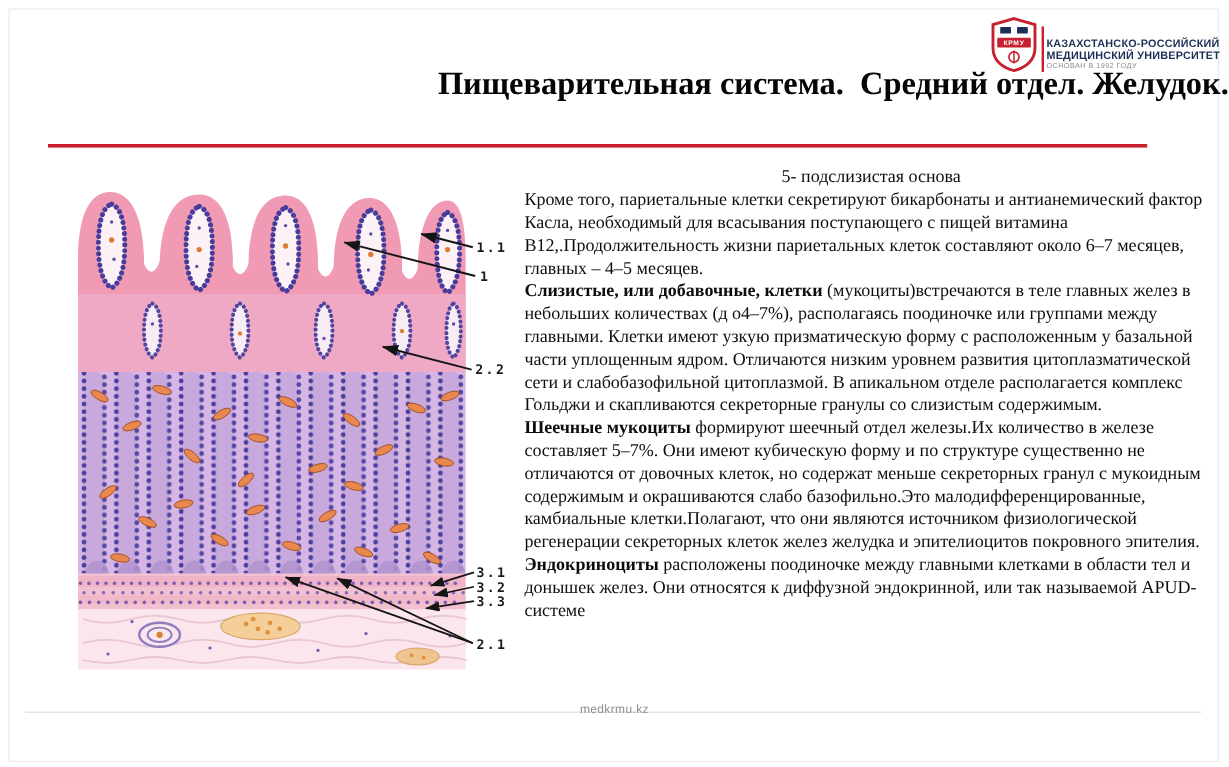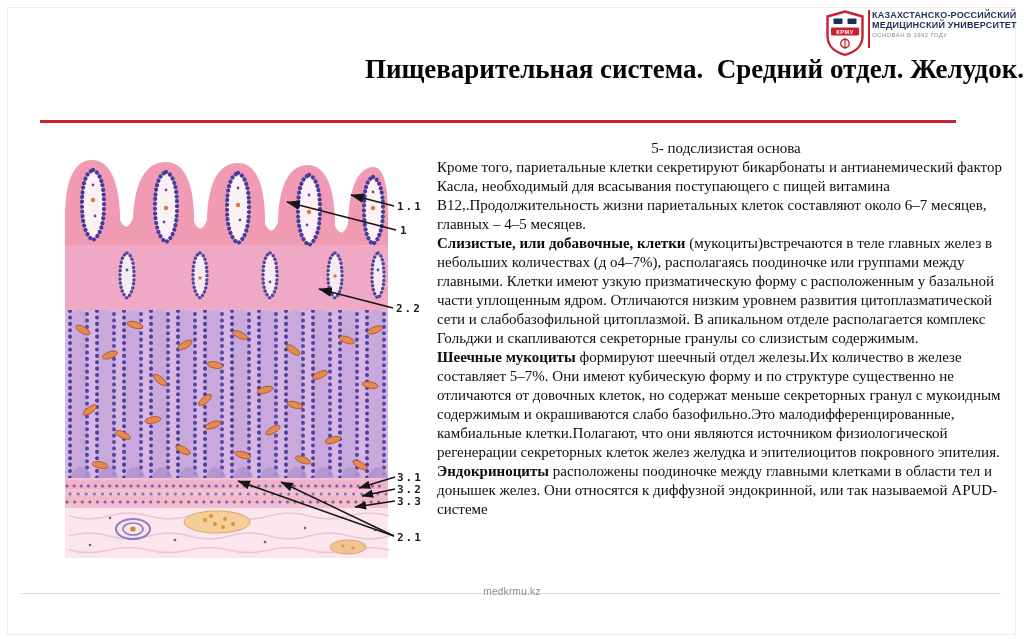--- a/index.html
+++ b/index.html
@@ -7,21 +7,21 @@
     width:1024px;height:639px;position:relative;overflow:hidden;
     background:#ffffff;font-family:"Liberation Serif",serif;color:#111;
   }
   .slide-border{
     position:absolute;left:7px;top:7px;right:8px;bottom:4px;
     border:1px solid #ececec;pointer-events:none;
   }
   
   .logo{
     position:absolute;left:824px;top:10px;width:192px;height:50px;
-    display:flex;align-items:flex-start;gap:2px;
+    display:flex;align-items:flex-end;gap:2px;
   }
   .logo-shield{flex:0 0 auto;}
   .logo-sep{width:2px;height:38px;background:#c8202f;flex:0 0 auto;}
   .logo-text{font-family:"Liberation Sans",sans-serif;line-height:1.12;}
   .logo-line{font-size:9px;font-weight:bold;color:#1c2f56;letter-spacing:.2px;white-space:nowrap;}
   .logo-founded{font-size:6px;color:#8b8b8b;margin-top:2px;letter-spacing:.4px;}
   
   .title{
     position:absolute;left:0;top:54px;width:100%;margin:0;
     text-align:right;font-size:27px;font-weight:bold;color:#050505;

